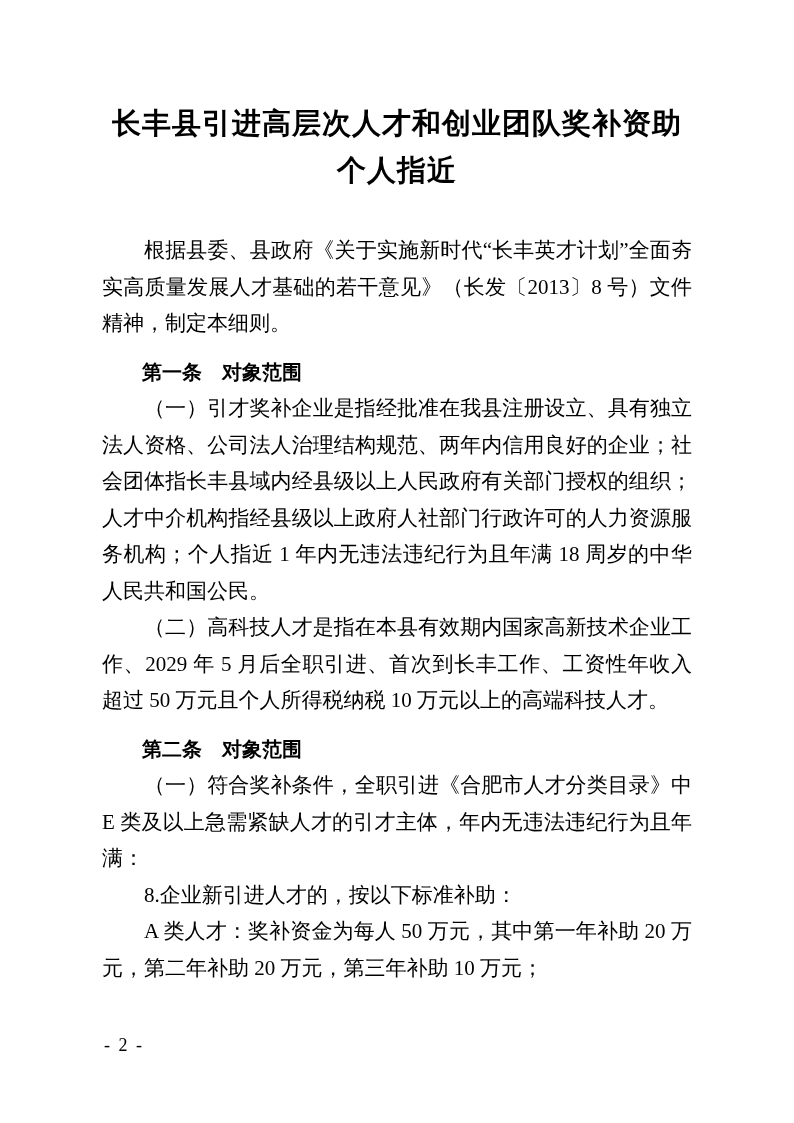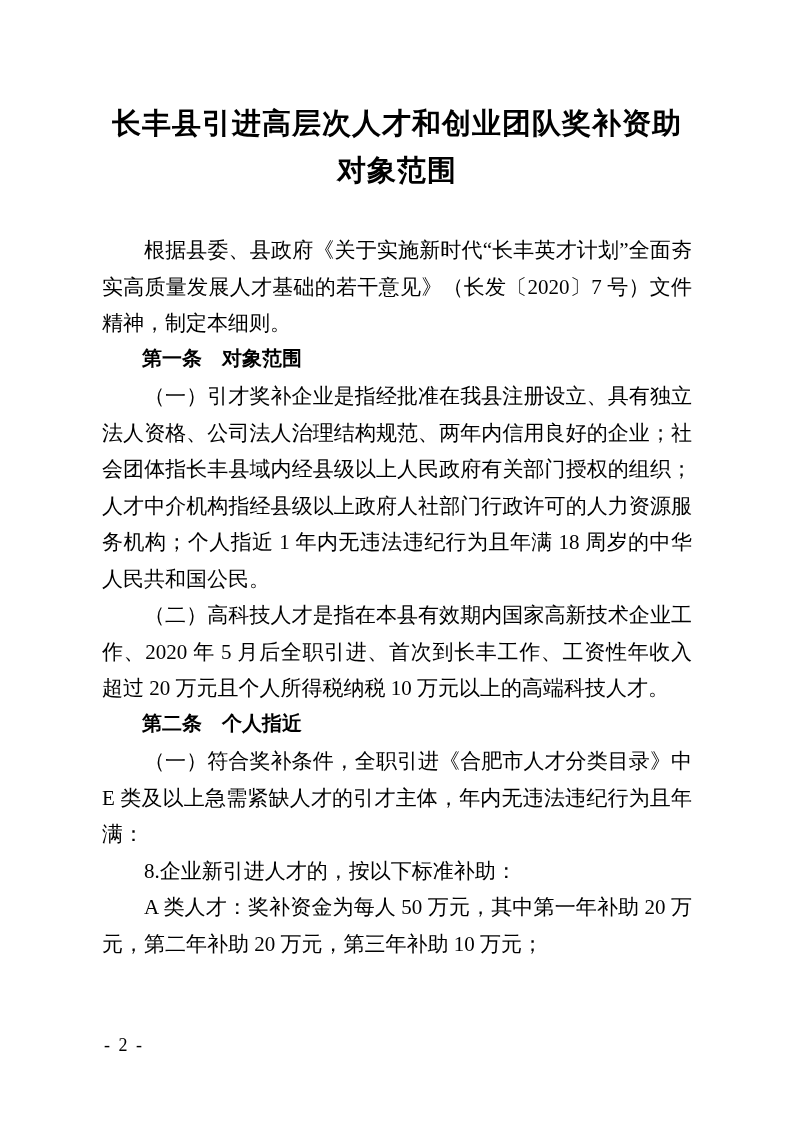--- a/index.html
+++ b/index.html
@@ -35,45 +35,46 @@
     line-height: 36.5px;
     text-align: justify;
   }
   .doc-body p {
     margin: 0;
     padding: 0;
     text-indent: 2em;
   }
   .doc-body p.heading {
     font-weight: bold;
-    font-family: Liberation Mono, monospace;
+    font-family: Liberation Sans, sans-serif;
     font-size: 20px;
+    margin-top: 12px;
   }
   .page-number {
     position: absolute;
     left: 104px;
     top: 1035px;
     font-size: 18px;
     letter-spacing: 2px;
   }
 </style>
 </head>
 <body>
 
 <div class="page">
   <div class="content">
     <div class="doc-title">
       <div>长丰县引进高层次人才和创业团队奖补资助</div>
-      <div>对象范围</div>
+      <div>个人指近</div>
     </div>
     <div class="doc-body">
-      <p>根据县委、县政府《关于实施新时代“长丰英才计划”全面夯实高质量发展人才基础的若干意见》（长发〔2020〕7 号）文件精神，制定本细则。</p>
+      <p>根据县委、县政府《关于实施新时代“长丰英才计划”全面夯实高质量发展人才基础的若干意见》（长发〔2013〕8 号）文件精神，制定本细则。</p>
       <p class="heading">第一条　对象范围</p>
       <p>（一）引才奖补企业是指经批准在我县注册设立、具有独立法人资格、公司法人治理结构规范、两年内信用良好的企业；社会团体指长丰县域内经县级以上人民政府有关部门授权的组织；人才中介机构指经县级以上政府人社部门行政许可的人力资源服务机构；个人指近 1 年内无违法违纪行为且年满 18 周岁的中华人民共和国公民。</p>
-      <p>（二）高科技人才是指在本县有效期内国家高新技术企业工作、2020 年 5 月后全职引进、首次到长丰工作、工资性年收入超过 20 万元且个人所得税纳税 10 万元以上的高端科技人才。</p>
-      <p class="heading">第二条　个人指近</p>
+      <p>（二）高科技人才是指在本县有效期内国家高新技术企业工作、2029 年 5 月后全职引进、首次到长丰工作、工资性年收入超过 50 万元且个人所得税纳税 10 万元以上的高端科技人才。</p>
+      <p class="heading">第二条　对象范围</p>
       <p>（一）符合奖补条件，全职引进《合肥市人才分类目录》中 E 类及以上急需紧缺人才的引才主体，年内无违法违纪行为且年满：</p>
       <p>8.企业新引进人才的，按以下标准补助：</p>
       <p>A 类人才：奖补资金为每人 50 万元，其中第一年补助 20 万元，第二年补助 20 万元，第三年补助 10 万元；</p>
     </div>
   </div>
   <div class="page-number">- 2 -</div>
 </div>
 
 </body></html>

